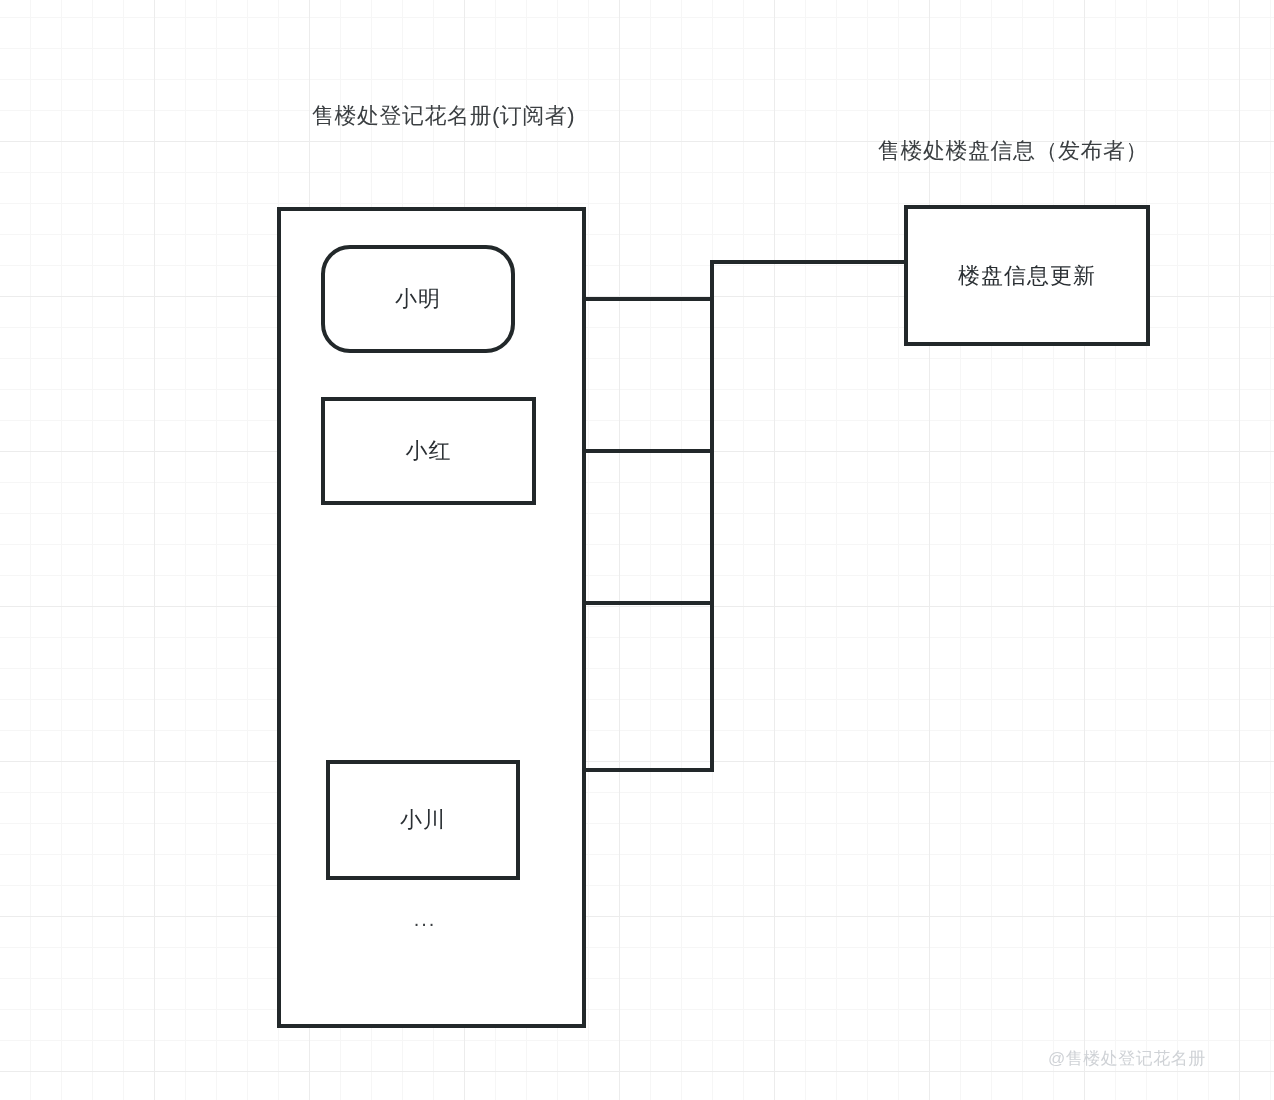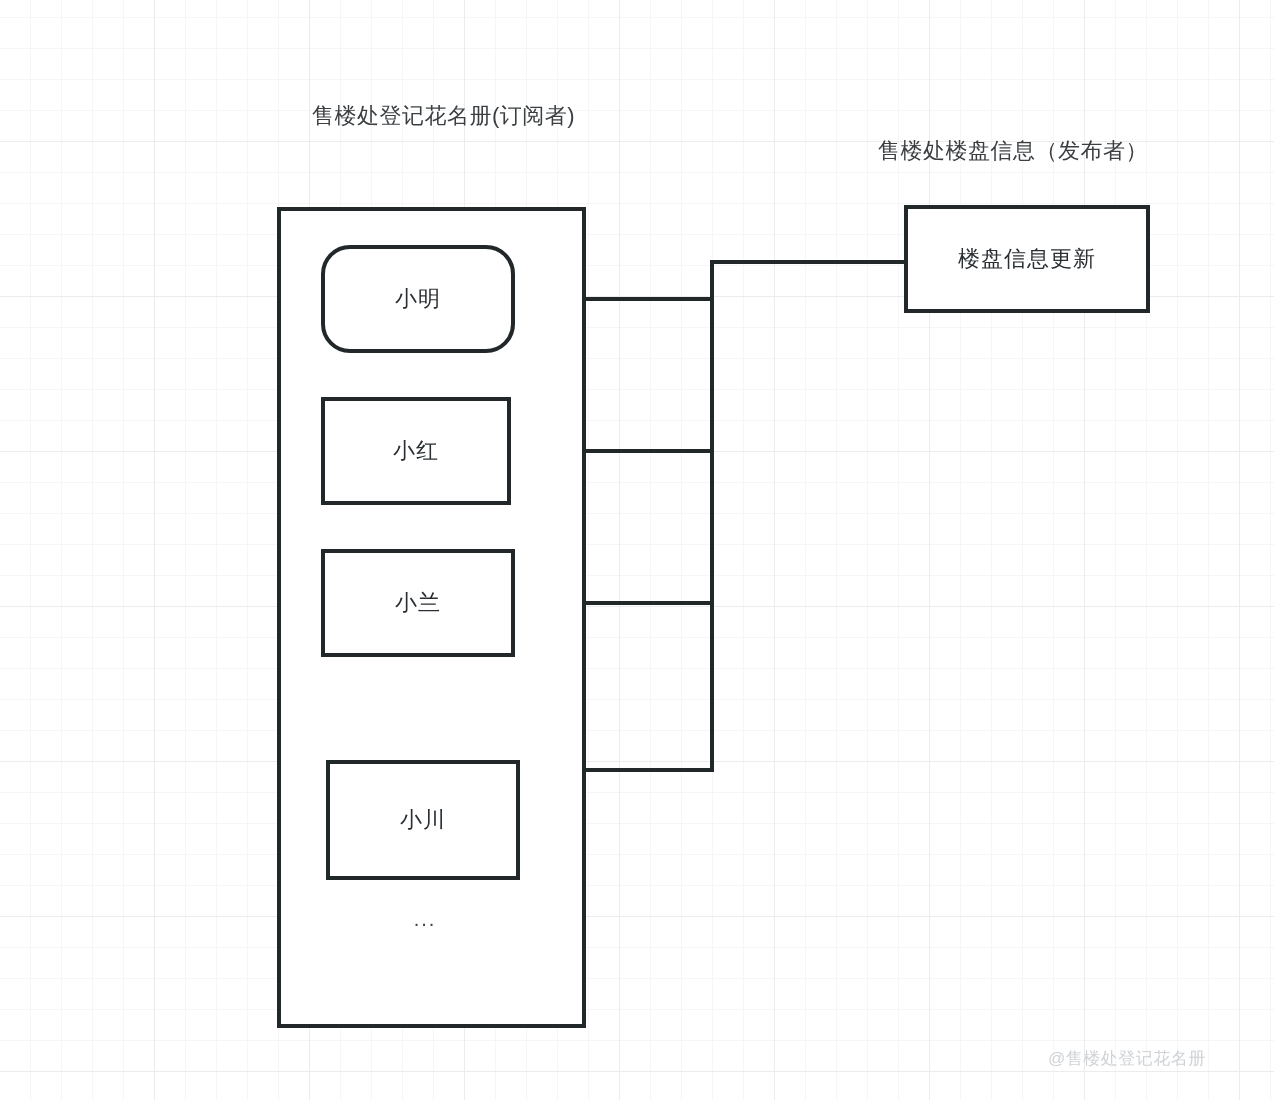--- a/index.html
+++ b/index.html
@@ -65,29 +65,29 @@
     box-sizing: border-box;
     display: flex;
     align-items: center;
     justify-content: center;
     font-size: 22px;
     color: #2a2f33;
     letter-spacing: 1px;
   }
 
   #sub-box-0 { left: 321px; top: 245px; width: 194px; height: 108px; border-radius: 29px; }
-  #sub-box-1 { left: 321px; top: 397px; width: 190px; height: 108px; }
+  #sub-box-1 { left: 321px; top: 397px; width: 215px; height: 108px; }
   #sub-box-2 { left: 321px; top: 549px; width: 194px; height: 108px; }
   #sub-box-3 { left: 326px; top: 716px; width: 194px; height: 120px; margin-top: 44px; }
 
   #publisher-box {
     left: 904px;
     top: 205px;
     width: 246px;
-    height: 108px;
+    height: 141px;
     font-size: 22px;
   }
 
   
   #ellipsis {
     position: absolute;
     left: 405px;
     top: 908px;
     width: 40px;
     font-size: 20px;
@@ -147,23 +147,20 @@
   <div id="subscriber-panel"></div>
 
   <div class="node-box" id="sub-box-0">
     <span>小明</span>
   </div>
 
   <div class="node-box" id="sub-box-1">
     <span>小红</span>
   </div>
 
-  <div class="node-box" id="sub-box-2">
-    <span>小兰</span>
-  </div>
 
   <div class="node-box" id="sub-box-3">
     <span>小川</span>
   </div>
 
   <div id="ellipsis">...</div>
 
   <div class="node-box" id="publisher-box">
     <span>楼盘信息更新</span>
   </div>

